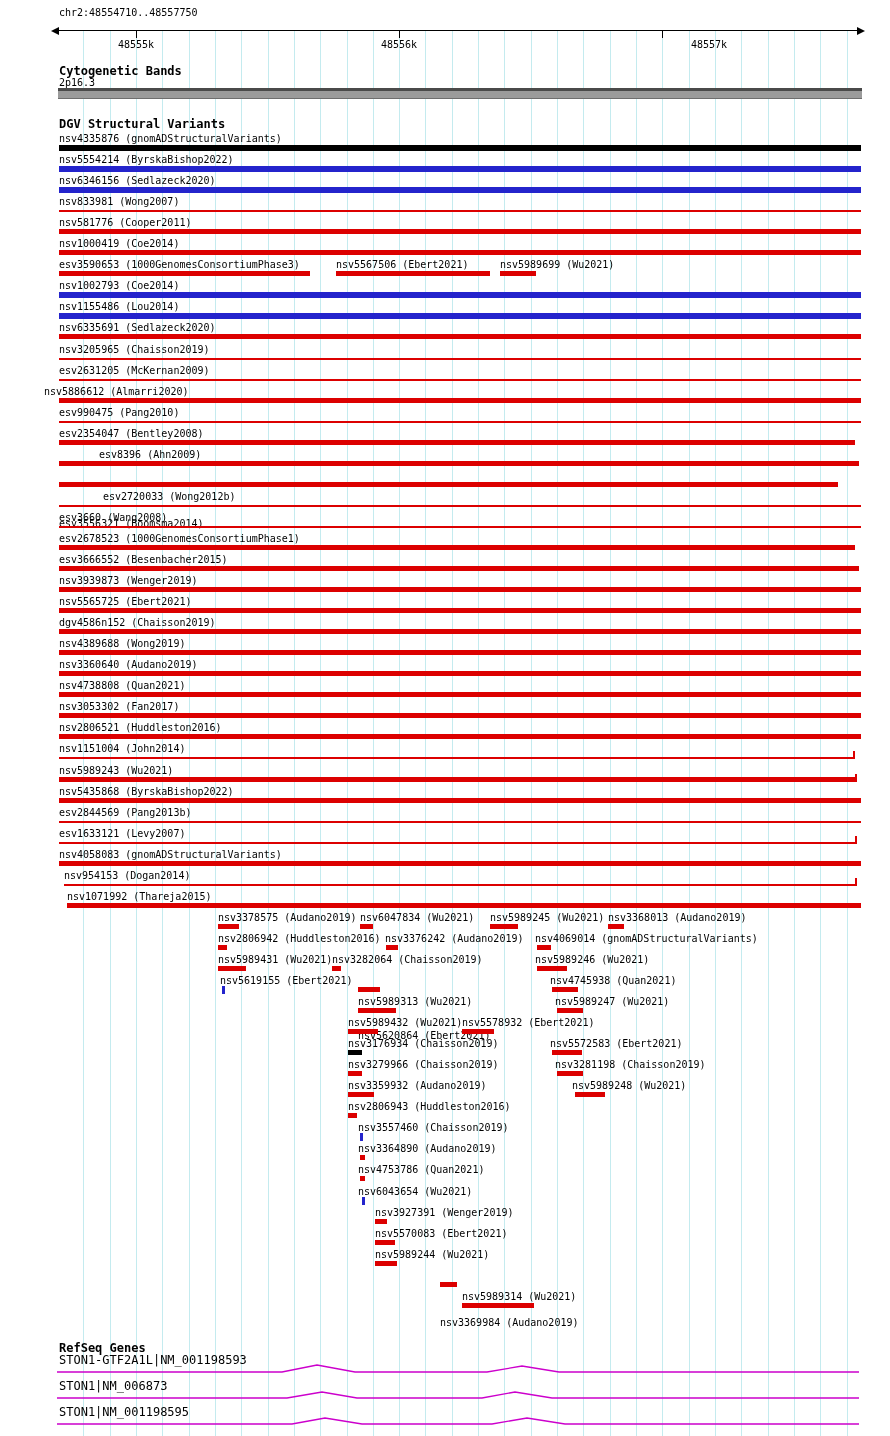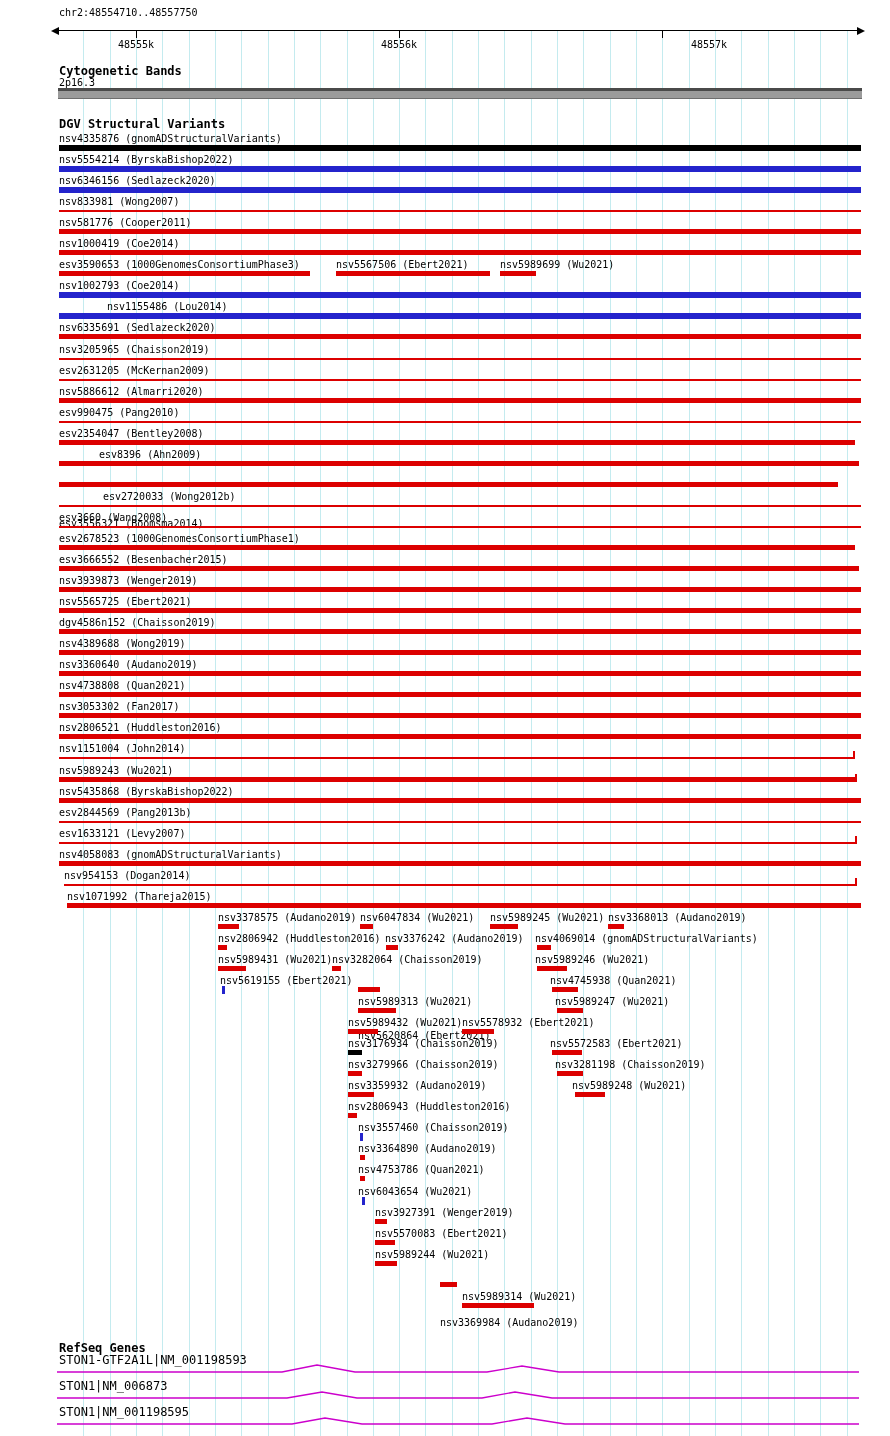--- a/index.html
+++ b/index.html
@@ -71,29 +71,29 @@
       <div class="v-label" style="left: 59px; top: 238.25px;">nsv1000419 (Coe2014)</div>
       <div class="v-bar" style="left: 59px; top: 250.25px; width: 802px; height: 5px; background: rgb(220, 0, 0);"></div>
       <div class="v-label" style="left: 59px; top: 259.3px;">esv3590653 (1000GenomesConsortiumPhase3)</div>
       <div class="v-bar" style="left: 59px; top: 271.3px; width: 251px; height: 5px; background: rgb(220, 0, 0);"></div>
       <div class="v-label" style="left: 336px; top: 259.3px;">nsv5567506 (Ebert2021)</div>
       <div class="v-bar" style="left: 336px; top: 271.3px; width: 154px; height: 5px; background: rgb(220, 0, 0);"></div>
       <div class="v-label" style="left: 500px; top: 259.3px;">nsv5989699 (Wu2021)</div>
       <div class="v-bar" style="left: 500px; top: 271.3px; width: 36px; height: 5px; background: rgb(220, 0, 0);"></div>
       <div class="v-label" style="left: 59px; top: 280.35px;">nsv1002793 (Coe2014)</div>
       <div class="v-bar" style="left: 59px; top: 292.35px; width: 802px; height: 6px; background: rgb(36, 36, 204);"></div>
-      <div class="v-label" style="left: 59px; top: 301.4px; margin-left: 48px;">nsv1155486 (Lou2014)</div>
+      <div class="v-label" style="left: 59px; top: 301.4px;">nsv1155486 (Lou2014)</div>
       <div class="v-bar" style="left: 59px; top: 313.4px; width: 802px; height: 6px; background: rgb(36, 36, 204);"></div>
       <div class="v-label" style="left: 59px; top: 322.45px;">nsv6335691 (Sedlazeck2020)</div>
       <div class="v-bar" style="left: 59px; top: 334.45px; width: 802px; height: 5px; background: rgb(220, 0, 0);"></div>
       <div class="v-label" style="left: 59px; top: 343.5px;">nsv3205965 (Chaisson2019)</div>
       <div class="v-bar" style="left: 59px; top: 357.5px; width: 802px; height: 2px; background: rgb(220, 0, 0);"></div>
       <div class="v-label" style="left: 59px; top: 364.55px;">esv2631205 (McKernan2009)</div>
       <div class="v-bar" style="left: 59px; top: 378.55px; width: 802px; height: 2px; background: rgb(220, 0, 0);"></div>
-      <div class="v-label" style="left: 59px; top: 385.6px;">nsv5886612 (Almarri2020)</div>
+      <div class="v-label" style="left: 44px; top: 385.6px;">nsv5886612 (Almarri2020)</div>
       <div class="v-bar" style="left: 59px; top: 397.6px; width: 802px; height: 5px; background: rgb(220, 0, 0);"></div>
       <div class="v-label" style="left: 59px; top: 406.65px;">esv990475 (Pang2010)</div>
       <div class="v-bar" style="left: 59px; top: 420.65px; width: 802px; height: 2px; background: rgb(220, 0, 0);"></div>
       <div class="v-label" style="left: 59px; top: 427.7px;">esv2354047 (Bentley2008)</div>
       <div class="v-bar" style="left: 59px; top: 439.7px; width: 796px; height: 5px; background: rgb(220, 0, 0);"></div>
       <div class="v-label" style="left: 59px; top: 448.75px; margin-left: 40px;">esv8396 (Ahn2009)</div>
       <div class="v-bar" style="left: 59px; top: 460.75px; width: 800px; height: 5px; background: rgb(220, 0, 0);"></div>
       <div class="v-label" style="left: 59px; top: 469.8px; margin-top: 48px;">esv3556321 (Boomsma2014)</div>
       <div class="v-bar" style="left: 59px; top: 481.8px; width: 779px; height: 5px; background: rgb(220, 0, 0);"></div>
       <div class="v-label" style="left: 59px; top: 490.85px; margin-left: 44px;">esv2720033 (Wong2012b)</div>

